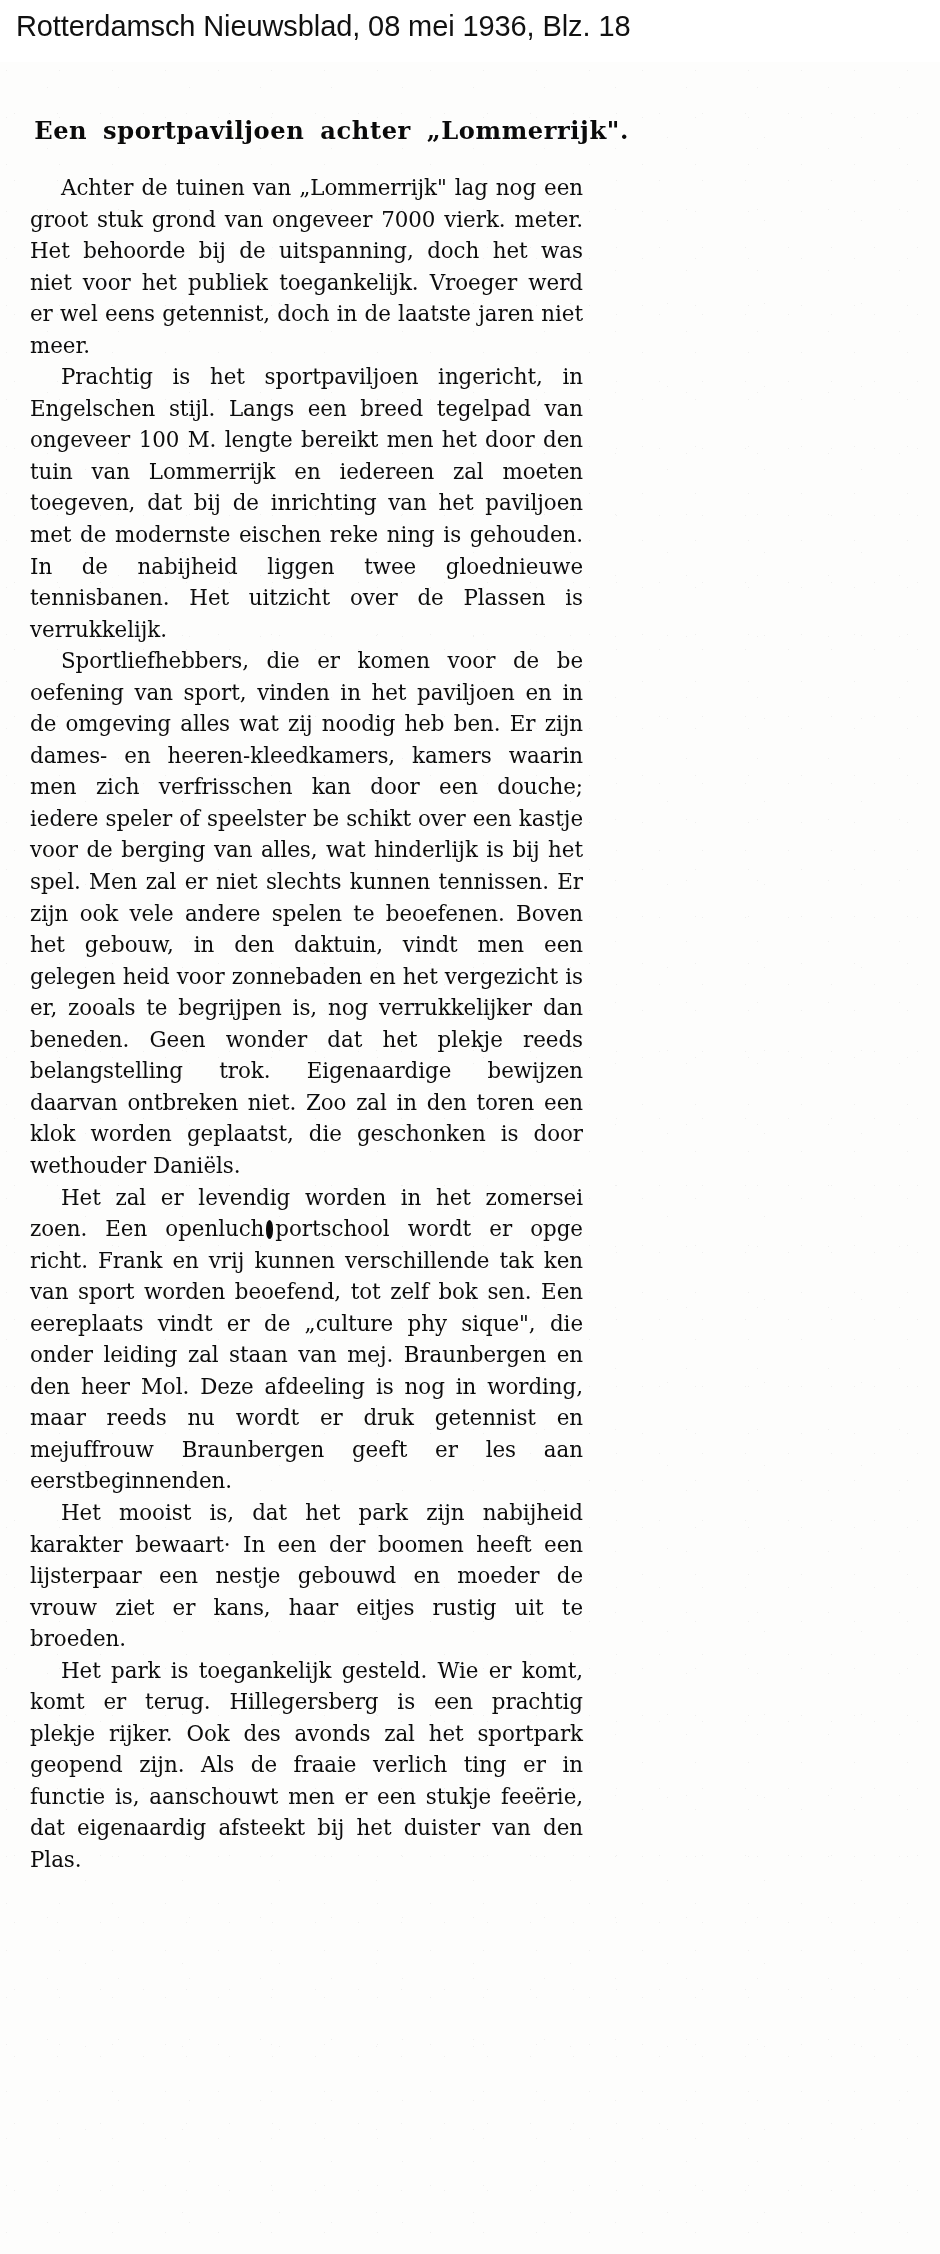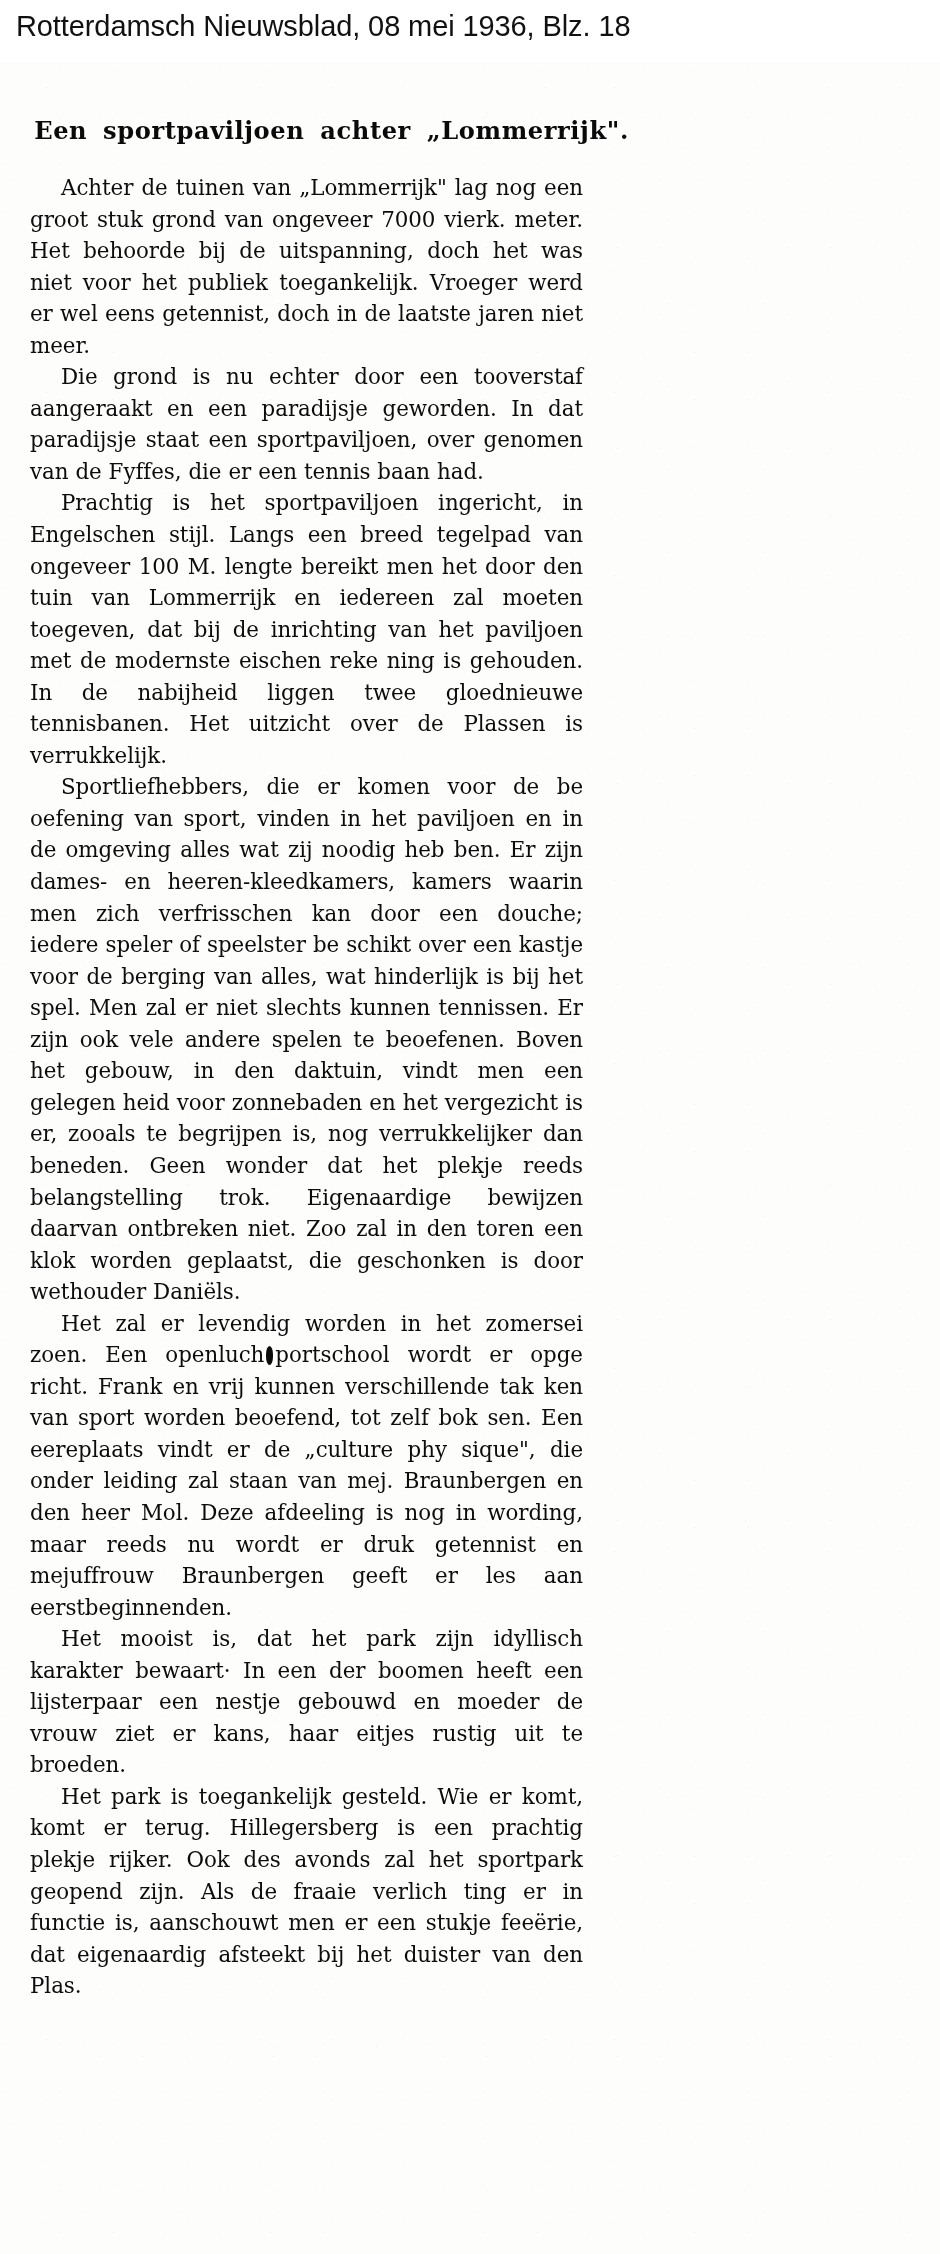--- a/index.html
+++ b/index.html
@@ -126,31 +126,30 @@
 <div id="clipping">
 
   <div id="article-column">
 
     <h1 id="headline">Een sportpaviljoen achter „Lommerrijk".</h1>
 
     <div id="body-text">
 
       <p class="para">Achter de tuinen van „Lommerrijk" lag nog een groot stuk grond van ongeveer 7000 vierk. meter. Het behoorde bij de uitspanning, doch het was niet voor het publiek toegankelijk. Vroeger werd er wel eens getennist, doch in de laatste jaren niet meer.</p>
 
-      <p class="para">Die grond is nu echter door een tooverstaf aangeraakt en een paradijsje geworden. In dat paradijsje staat een sportpaviljoen, over genomen van de Fyffes, die er een tennis baan had.</p>
 
       <p class="para">Prachtig is het sportpaviljoen ingericht, in Engelschen stijl. Langs een breed tegelpad van ongeveer 100 M. lengte bereikt men het door den tuin van Lommerrijk en iedereen zal moeten toegeven, dat bij de inrichting van het paviljoen met de modernste eischen reke ning is gehouden. In de nabijheid liggen twee gloednieuwe tennisbanen. Het uitzicht over de Plassen is verrukkelijk.</p>
 
       <p class="para">Sportliefhebbers, die er komen voor de be oefening van sport, vinden in het paviljoen en in de omgeving alles wat zij noodig heb ben. Er zijn dames- en heeren-kleedkamers, kamers waarin men zich verfrisschen kan door een douche; iedere speler of speelster be schikt over een kastje voor de berging van alles, wat hinderlijk is bij het spel. Men zal er niet slechts kunnen tennissen. Er zijn ook vele andere spelen te beoefenen. Boven het gebouw, in den daktuin, vindt men een gelegen heid voor zonnebaden en het vergezicht is er, zooals te begrijpen is, nog verrukkelijker dan beneden. Geen wonder dat het plekje reeds belangstelling trok. Eigenaardige bewijzen daarvan ontbreken niet. Zoo zal in den toren een klok worden geplaatst, die geschonken is door wethouder Daniëls.</p>
 
       <p class="para">
         <span>Het zal er levendig worden in het zomersei zoen. Een openluch</span><span class="inkblot"></span><span>portschool wordt er opge richt. Frank en vrij kunnen verschillende tak ken van sport worden beoefend, tot zelf bok sen. Een eereplaats vindt er de „culture phy sique", die onder leiding zal staan van mej. Braunbergen en den heer Mol. Deze afdeeling is nog in wording, maar reeds nu wordt er druk getennist en mejuffrouw Braunbergen geeft er les aan eerstbeginnenden.</span>
       </p>
 
-      <p class="para">Het mooist is, dat het park zijn idyllisch karakter bewaart· In een der boomen heeft een lijsterpaar een nestje gebouwd en moeder de vrouw ziet er kans, haar eitjes rustig uit te broeden.</p>
+      <p class="para">Het mooist is, dat het park zijn nabijheid karakter bewaart· In een der boomen heeft een lijsterpaar een nestje gebouwd en moeder de vrouw ziet er kans, haar eitjes rustig uit te broeden.</p>
 
       <p class="para last">Het park is toegankelijk gesteld. Wie er komt, komt er terug. Hillegersberg is een prachtig plekje rijker. Ook des avonds zal het sportpark geopend zijn. Als de fraaie verlich ting er in functie is, aanschouwt men er een stukje feeërie, dat eigenaardig afsteekt bij het duister van den Plas.</p>
 
     </div>
   </div>
 
   <div id="scan-grain"></div>
 </div>
 
 </body></html>

